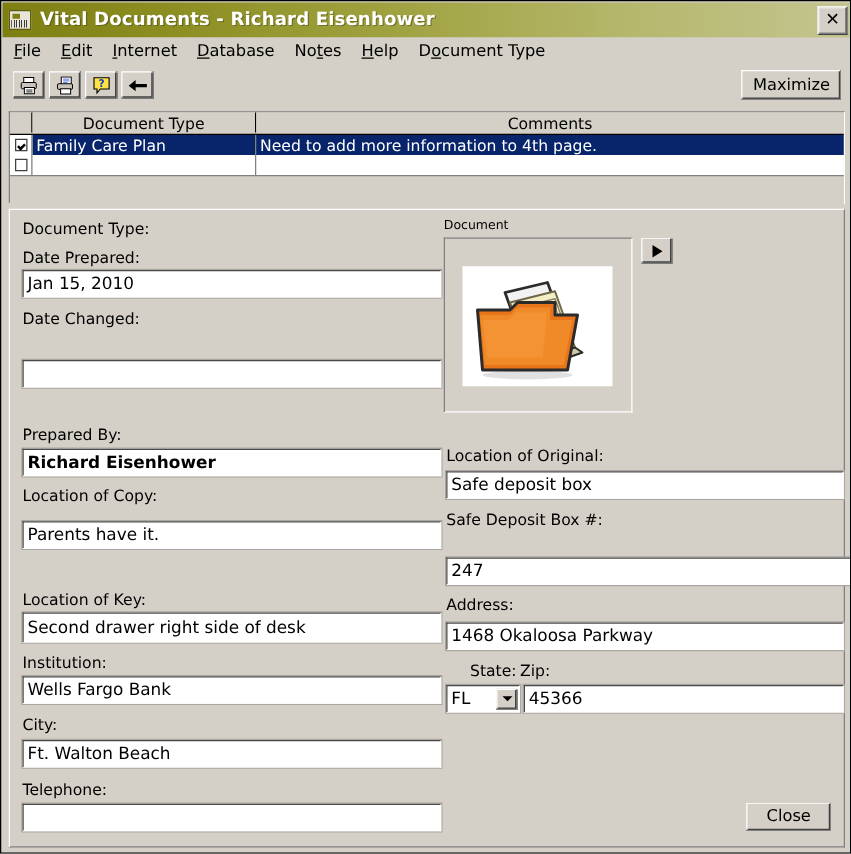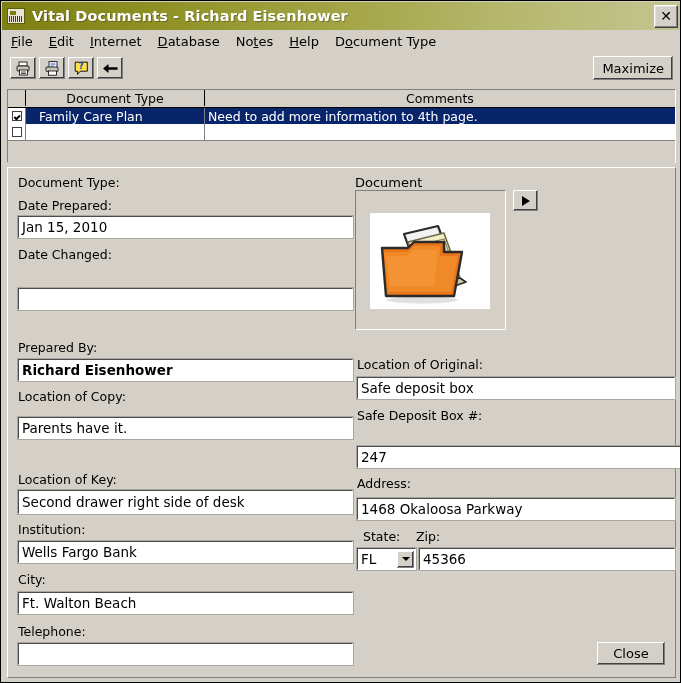--- a/index.html
+++ b/index.html
@@ -209,21 +209,21 @@
     border-left: 2px solid #000;
     border-bottom: 2px solid #000;
     transform: rotate(-45deg);
   }
   .gr-doctype {
     width: 179px;
     box-sizing: border-box;
     border-right: 1px solid #808080;
     font-size: 12.5px;
     display: flex; align-items: center;
-    padding-left: 13px;
+    padding-left: 3px;
     white-space: nowrap;
     overflow: hidden;
   }
   .gr-comments {
     flex: 1 1 auto;
     box-sizing: border-box;
     font-size: 12.5px;
     display: flex; align-items: center;
     padding-left: 3px;
     white-space: nowrap;
@@ -275,21 +275,21 @@
     align-items: center;
     padding-left: 3px;
     white-space: nowrap;
     overflow: hidden;
     font-family: "DejaVu Sans", "Liberation Sans", sans-serif;
   }
 
   
   .doc-group-label {
     position: absolute;
-    font-size: 13px;
+    font-size: 10px;
     color: #000;
   }
   .doc-frame {
     position: absolute;
     box-sizing: border-box;
     border-top: 1px solid #808080;
     border-left: 1px solid #808080;
     border-right: 1px solid #ffffff;
     border-bottom: 1px solid #ffffff;
     background: #d4d0c8;
@@ -509,21 +509,21 @@
 
     <div class="lbl" style="left:349px; top:190px;">Location of Original:</div>
     <div class="fld" style="left:349px; top:209px; width:318px; height:22px;">Safe deposit box</div>
 
     <div class="lbl" style="left:349px; top:241px;">Safe Deposit Box #:</div>
     <div class="fld" style="left:349px; top:278px; width:330px; height:22px;">247</div>
 
     <div class="lbl" style="left:349px; top:309px;">Address:</div>
     <div class="fld" style="left:349px; top:330px; width:318px; height:22px;">1468 Okaloosa Parkway</div>
 
-    <div class="lbl" style="left:355px; top:362px;">State:</div>
+    <div class="lbl" style="left:368px; top:362px;">State:</div>
     <div class="lbl" style="left:408px; top:362px;">Zip:</div>
 
     <div class="combo" style="left:349px; top:380px; width:59px; height:22px;">
       <span class="combo-text">FL</span>
       <span class="combo-btn">
         <span class="combo-arrow"></span>
       </span>
     </div>
     <div class="fld" style="left:411px; top:380px; width:256px; height:22px;">45366</div>
 

